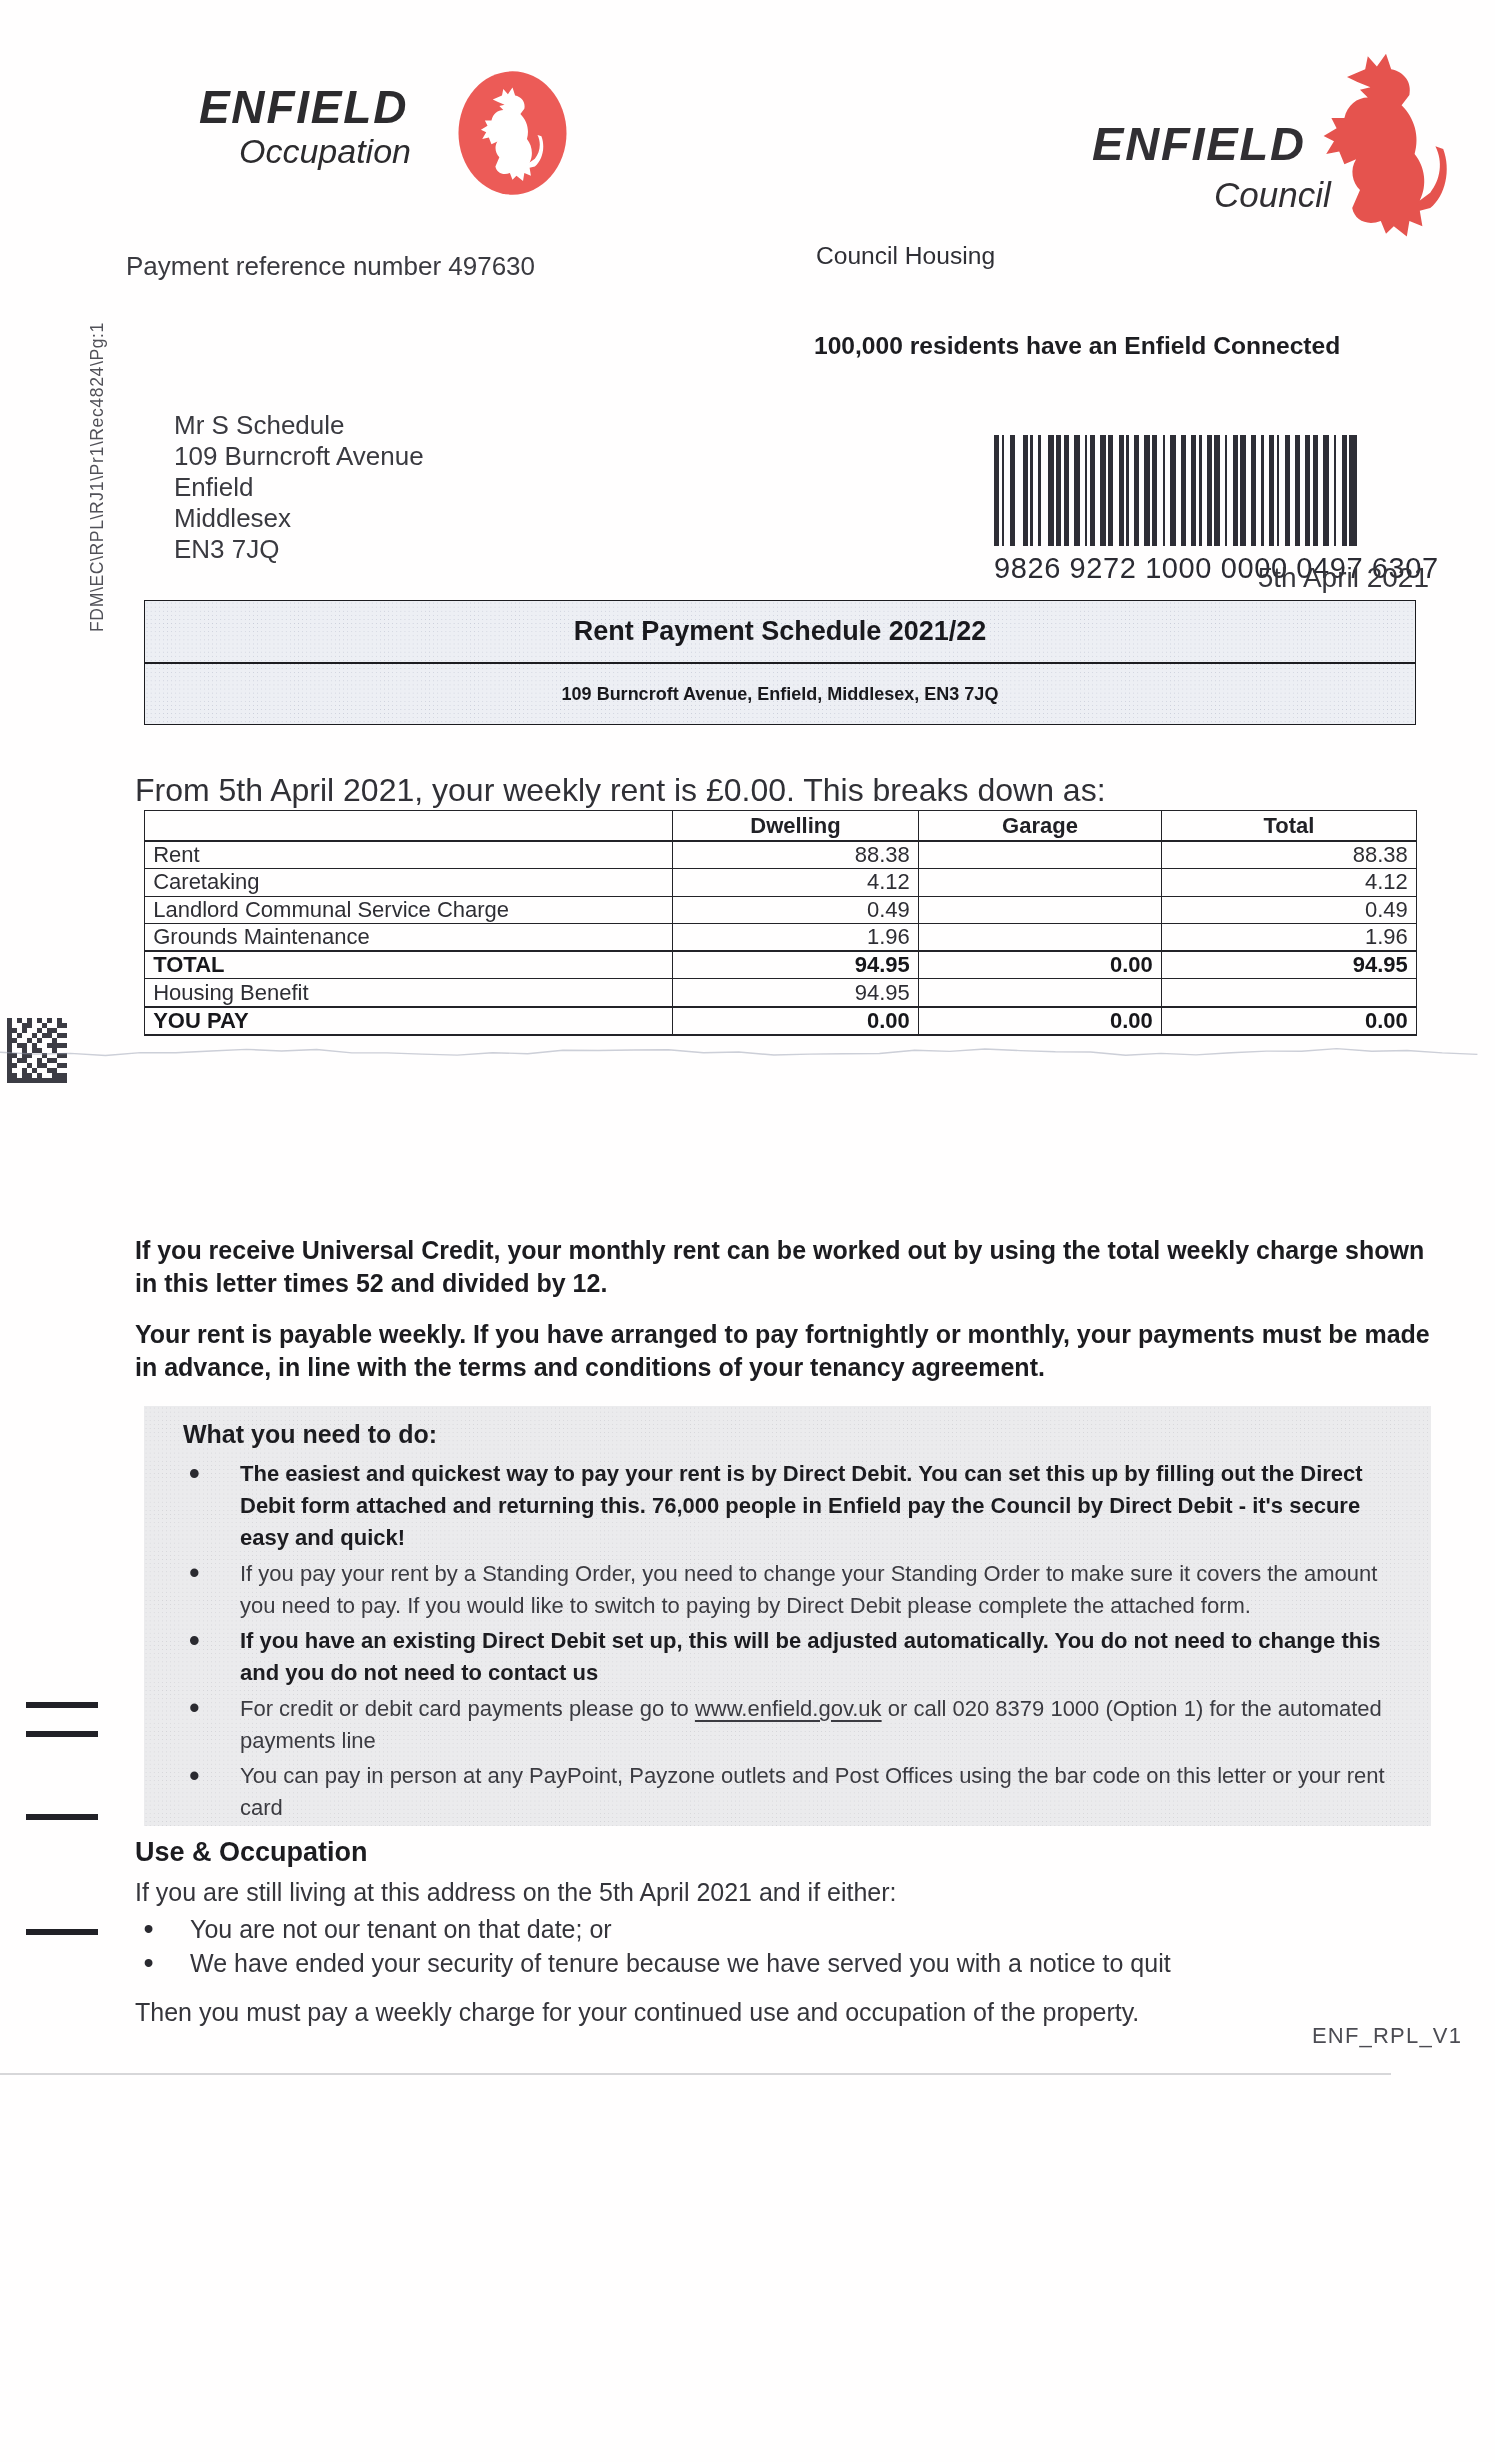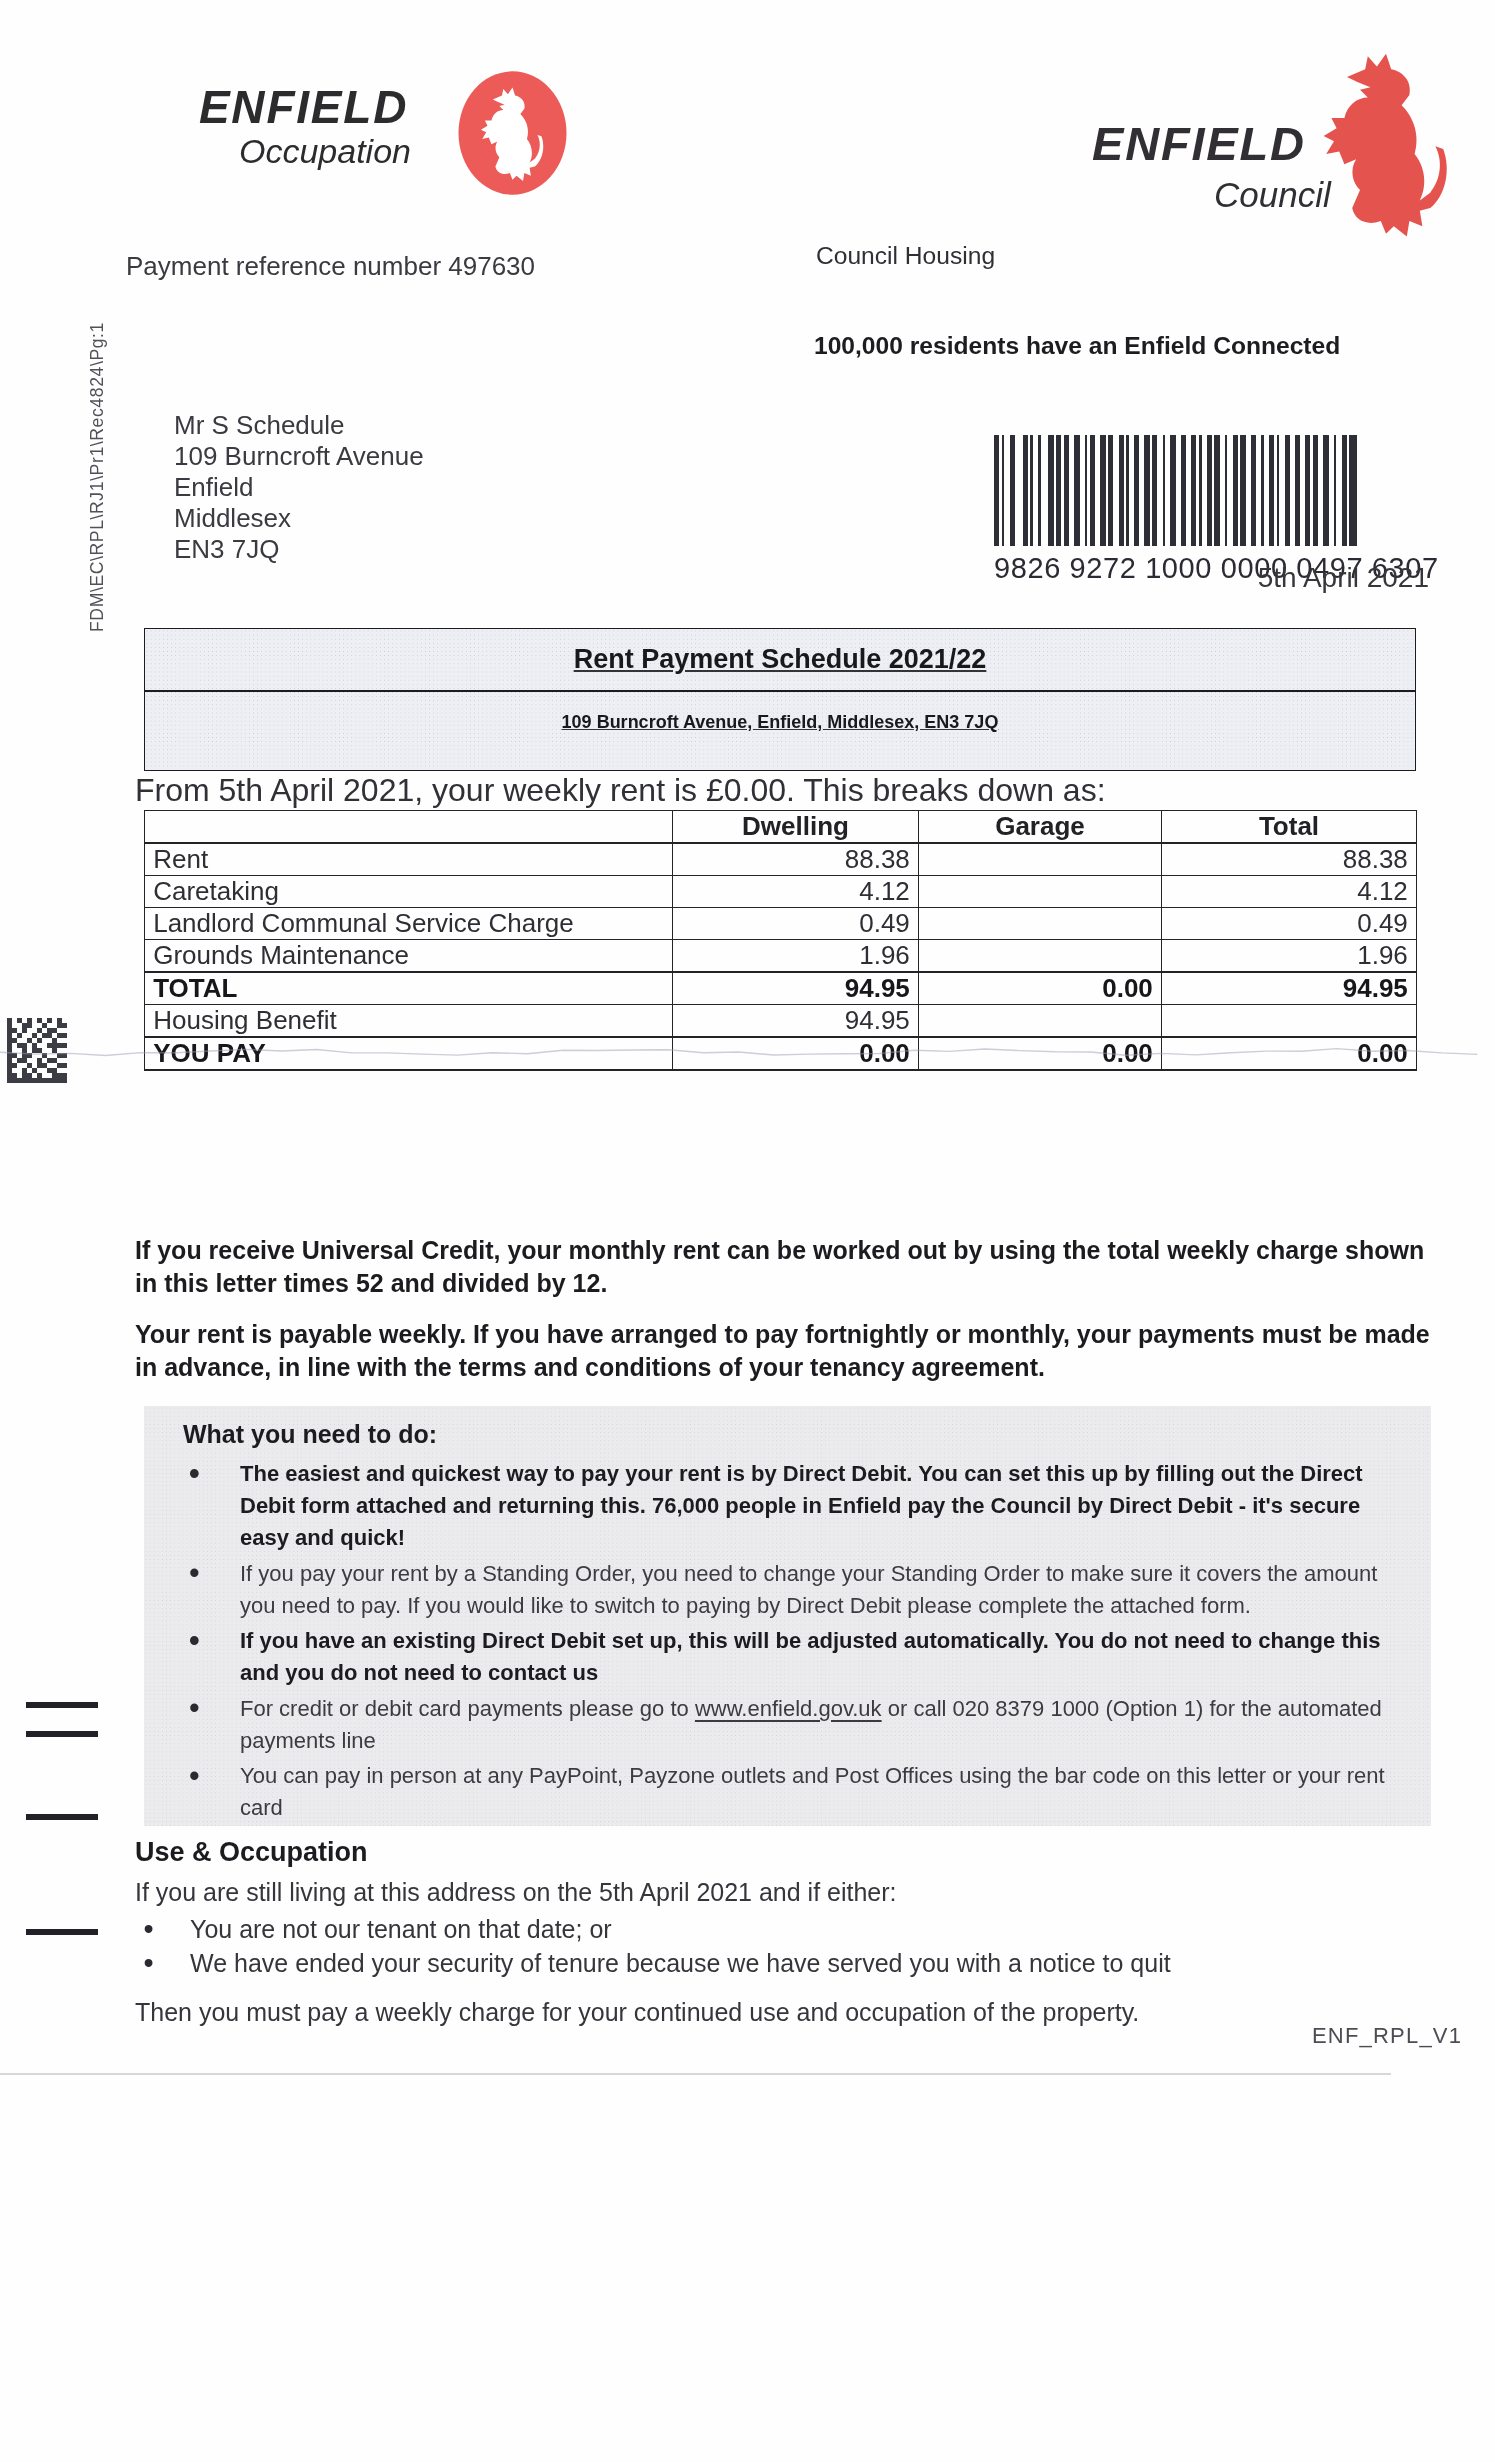--- a/index.html
+++ b/index.html
@@ -26,30 +26,30 @@
 
   
   .barcode { position:absolute; left:994px; top:435px; width:366px; }
   .barcode-bars { display:flex; height:111px; align-items:stretch; }
   .barcode-bars span { display:block; height:100%; }
   .barcode-num { margin-top:5.9px; font-size:29px; color:#2b2b33; letter-spacing:0.6px; white-space:nowrap; }
   .letter-date { position:absolute; left:997px; top:562px; width:432px; text-align:right; font-size:28px; color:#36363c; }
 
   
   .stipple { background-color:#edeff4; background-image:radial-gradient(#c7cbd8 0.6px, rgba(0,0,0,0) 0.8px); background-size:4.1px 4.1px; }
-  .schedule-box { position:absolute; left:144px; top:628px; width:1272px; height:143px; border:1.8px solid #1c1c20;text-decoration:underline; }
+  .schedule-box { position:absolute; left:144px; top:600px; width:1272px; height:125px; border:1.8px solid #1c1c20; }
   .sb-row { height:61px; display:flex; align-items:center; justify-content:center; }
   .sb-divider { height:1.8px; background:#1c1c20; }
   .sb-title { font-size:27px; font-weight:700; color:#19191d; }
   .sb-addr { font-size:18px; font-weight:700; color:#19191d; }
   .intro-line { position:absolute; left:135px; top:772px; font-size:32px; color:#303036; }
 
   
   .rent-table { position:absolute; left:144px; top:810px; width:1272px; border-collapse:collapse; table-layout:fixed; }
-  .rent-table td, .rent-table th { border:1.2px solid #232328; font-size:26px; color:#2e2e34; height:27.6px; padding:0 8.2px; overflow:hidden; white-space:nowrap; }
+  .rent-table td, .rent-table th { border:1.2px solid #232328; font-size:22px; color:#2e2e34; height:27.6px; padding:0 8.2px; overflow:hidden; white-space:nowrap; }
   .rent-table tr.head th { border-top-width:1.8px; border-bottom-width:2.3px; font-weight:700; text-align:center; height:30.5px; color:#212126; }
   .rent-table td.lbl { text-align:left; }
   .rent-table td.val { text-align:right; }
   .rent-table tr.bold-row td { font-weight:700; border-top-width:2.3px; color:#17171b; }
   .rent-table tr td:first-child, .rent-table tr th:first-child { border-left-width:1.8px; }
   .rent-table tr td:last-child, .rent-table tr th:last-child { border-right-width:1.8px; }
   .rent-table tr:last-child td { border-bottom-width:2.3px; }
 
   
   .datamatrix { position:absolute; left:7px; top:1018px; display:grid; grid-template-columns:repeat(12, 5px); }

